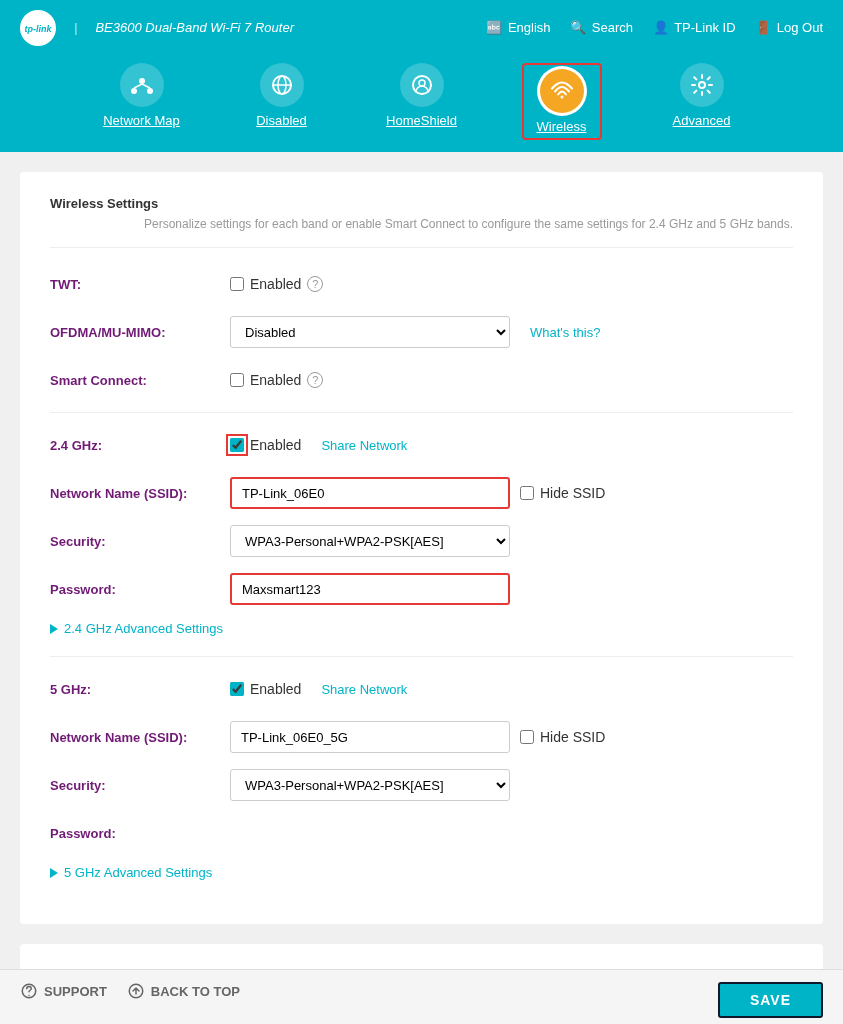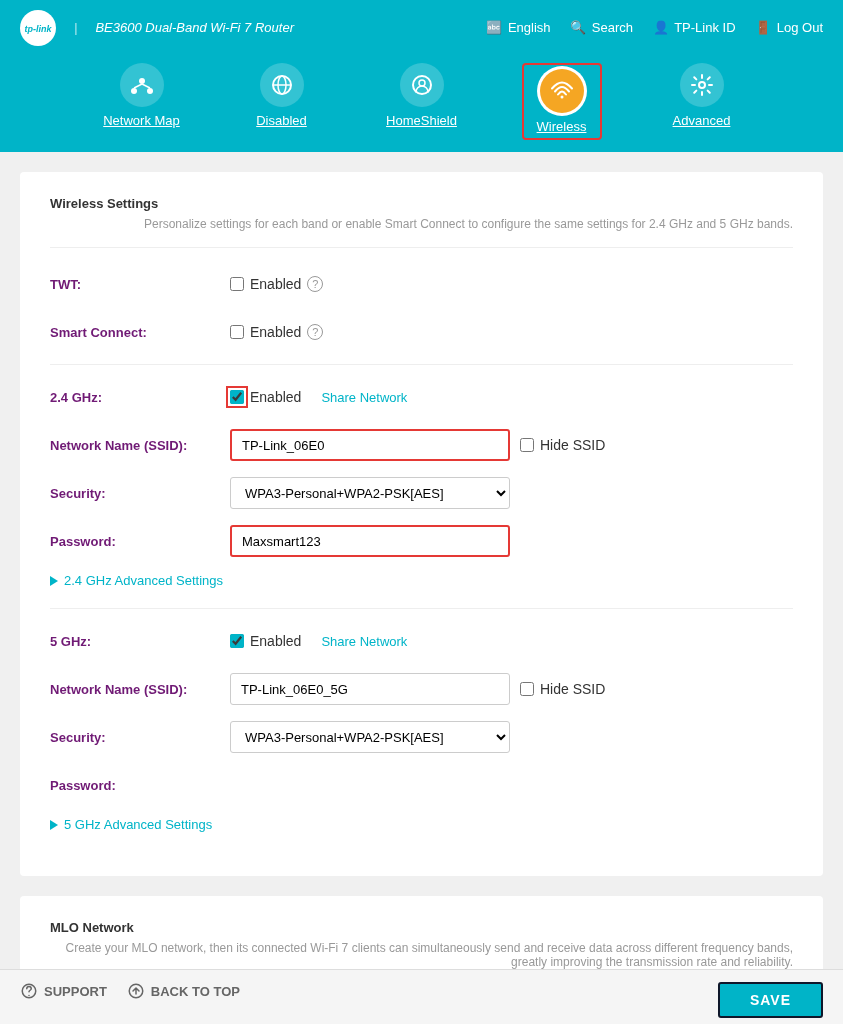--- a/index.html
+++ b/index.html
@@ -373,20 +373,30 @@
       <div class="form-label">TWT:</div>
       <div class="form-control">
         <div class="checkbox-wrap">
           <input type="checkbox" style="">
           <span>Enabled</span>
           <span class="help-icon">?</span>
         </div>
       </div>
     </div>
 
+    <div class="form-row">
+      <div class="form-label">OFDMA/MU-MIMO:</div>
+      <div class="form-control">
+        <select>
+          <option>Disabled</option>
+          <option>Enabled</option>
+        </select>
+        <a class="link-teal">What's this?</a>
+      </div>
+    </div>
 
     <div class="form-row">
       <div class="form-label">Smart Connect:</div>
       <div class="form-control">
         <div class="checkbox-wrap">
           <input type="checkbox" style="">
           <span>Enabled</span>
           <span class="help-icon">?</span>
         </div>
       </div>

